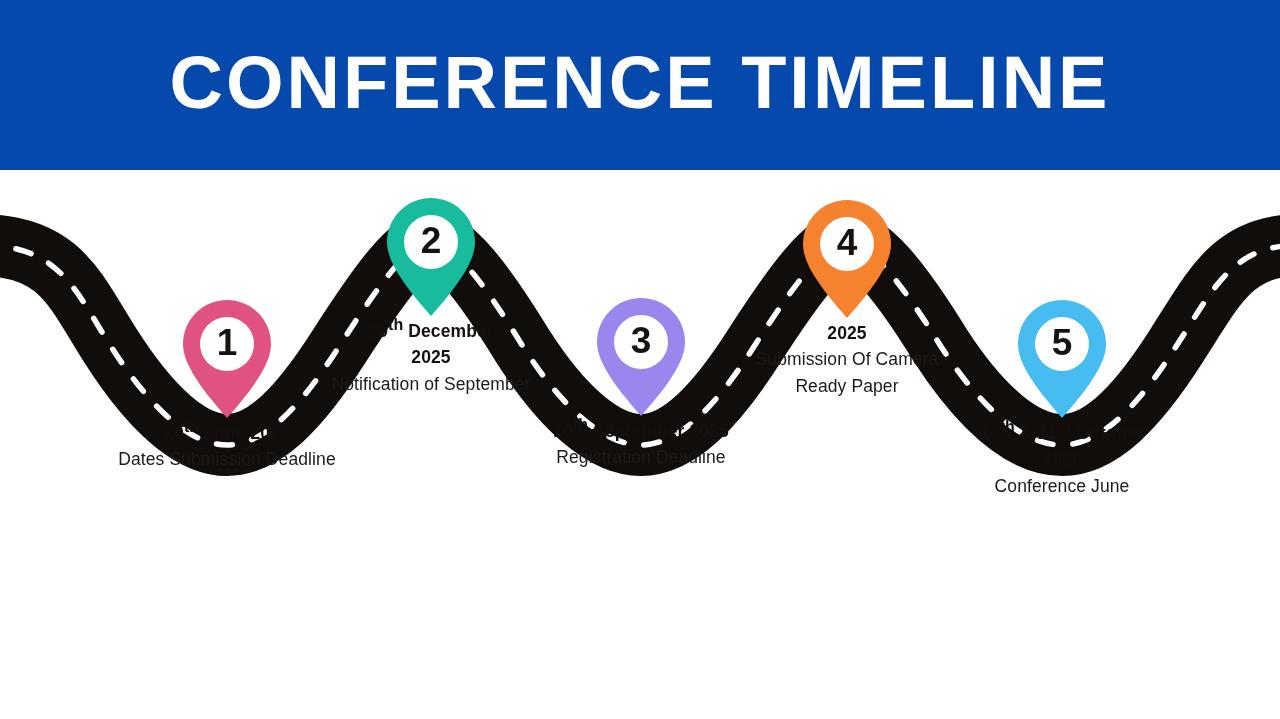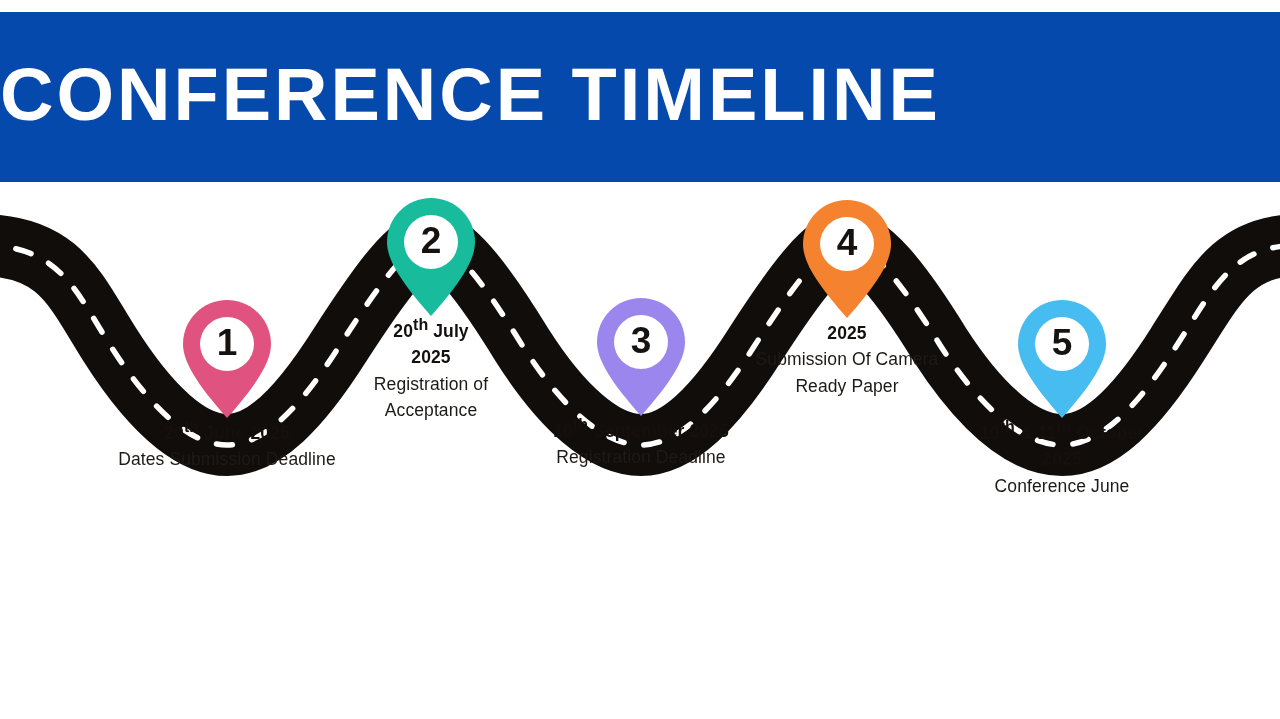--- a/index.html
+++ b/index.html
@@ -12,27 +12,27 @@
     height: 719px;
     overflow: hidden;
     font-family: "Liberation Sans", sans-serif;
     position: relative;
   }
 
   
   .header-banner {
     position: absolute;
     left: 0;
-    top: 12px;
+    top: 0;
     width: 1280px;
     height: 170px;
     background: #0549ac;
     display: flex;
     align-items: center;
-    justify-content: flex-start;
+    justify-content: center;
   }
   .header-title {
     color: #ffffff;
     font-family: "Liberation Sans", sans-serif;
     font-size: 74px;
     font-weight: bold;
     letter-spacing: 3px;
     line-height: 1;
     white-space: nowrap;
     text-align: center;
@@ -198,23 +198,23 @@
     <div class="pin-wrap">
       <div class="pin">
         <svg viewBox="0 0 88 118">
           <path d="M44 0 C19.7 0 0 19.7 0 44 C0 62 14 84 44 118 C74 84 88 62 88 44 C88 19.7 68.3 0 44 0 Z" fill="#18bc9c"></path>
           <circle cx="44" cy="44" r="27" fill="#ffffff"></circle>
         </svg>
         <div class="pin-number">2</div>
       </div>
     </div>
     <div class="ms-text">
-      <div class="ms-date"><span>20</span><sup>th</sup><span> July</span></div>
+      <div class="ms-date"><span>20</span><sup>th</sup><span> December</span></div>
       <div class="ms-date">2025</div>
-      <div class="ms-desc">Registration of Acceptance</div>
+      <div class="ms-desc">Notification of September</div>
     </div>
   </div>
 
   <div class="milestone" id="ms-3">
     <div class="pin-wrap">
       <div class="pin">
         <svg viewBox="0 0 88 118">
           <path d="M44 0 C19.7 0 0 19.7 0 44 C0 62 14 84 44 118 C74 84 88 62 88 44 C88 19.7 68.3 0 44 0 Z" fill="#9b86ee"></path>
           <circle cx="44" cy="44" r="27" fill="#ffffff"></circle>
         </svg>

